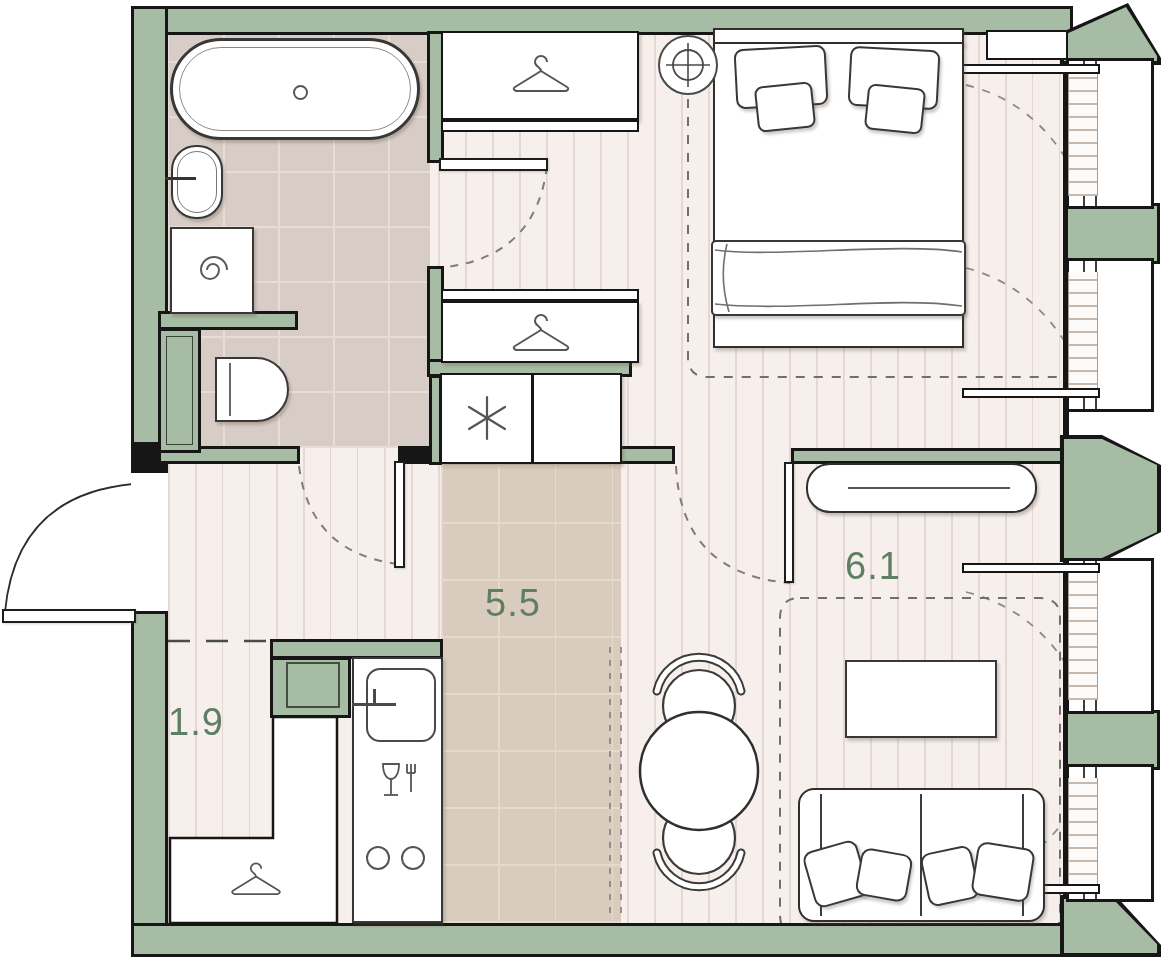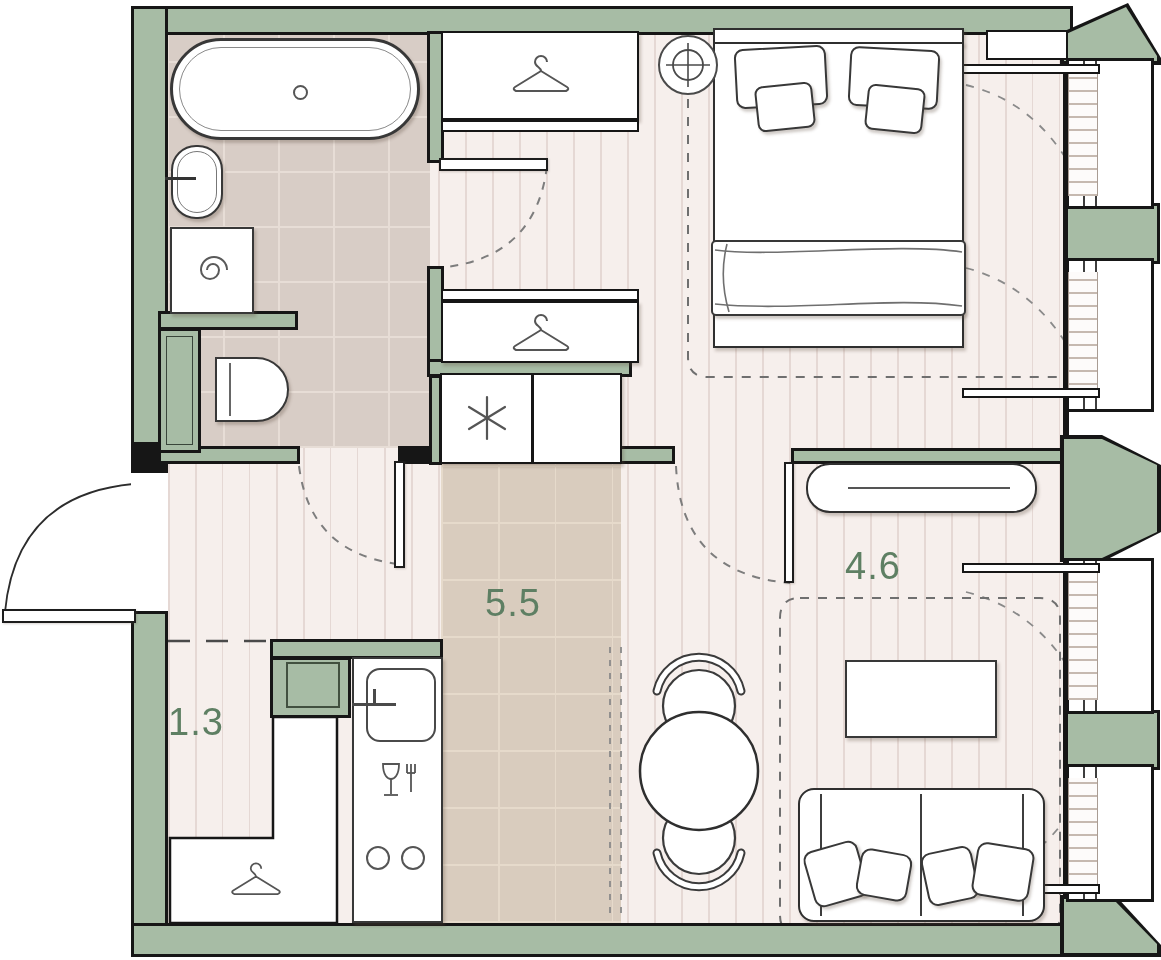--- a/index.html
+++ b/index.html
@@ -224,16 +224,16 @@
     <div class="abs" style="left:20px;top:4px;width:2px;height:122px;background:#3d3d3d"></div>
     <div class="abs" style="left:120px;top:4px;width:2px;height:122px;background:#3d3d3d"></div>
     <div class="abs" style="left:222px;top:4px;width:2px;height:122px;background:#3d3d3d"></div>
   </div>
   <div class="abs fw" style="left:808px;top:845px;width:56px;height:58px;border-radius:10px;transform:rotate(-16deg)"></div>
   <div class="abs fw" style="left:858px;top:851px;width:52px;height:48px;border-radius:10px;transform:rotate(10deg)"></div>
   <div class="abs fw" style="left:924px;top:849px;width:52px;height:54px;border-radius:10px;transform:rotate(-12deg)"></div>
   <div class="abs fw" style="left:974px;top:845px;width:58px;height:54px;border-radius:10px;transform:rotate(9deg)"></div>
 
   <div class="lbl" style="left:458px;top:582px">5.5</div>
-  <div class="lbl" style="left:141px;top:701px">1.3</div>
-  <div class="lbl" style="left:818px;top:545px">4.6</div>
+  <div class="lbl" style="left:141px;top:701px">1.9</div>
+  <div class="lbl" style="left:818px;top:545px">6.1</div>
 
 </div>
 
 </body></html>

